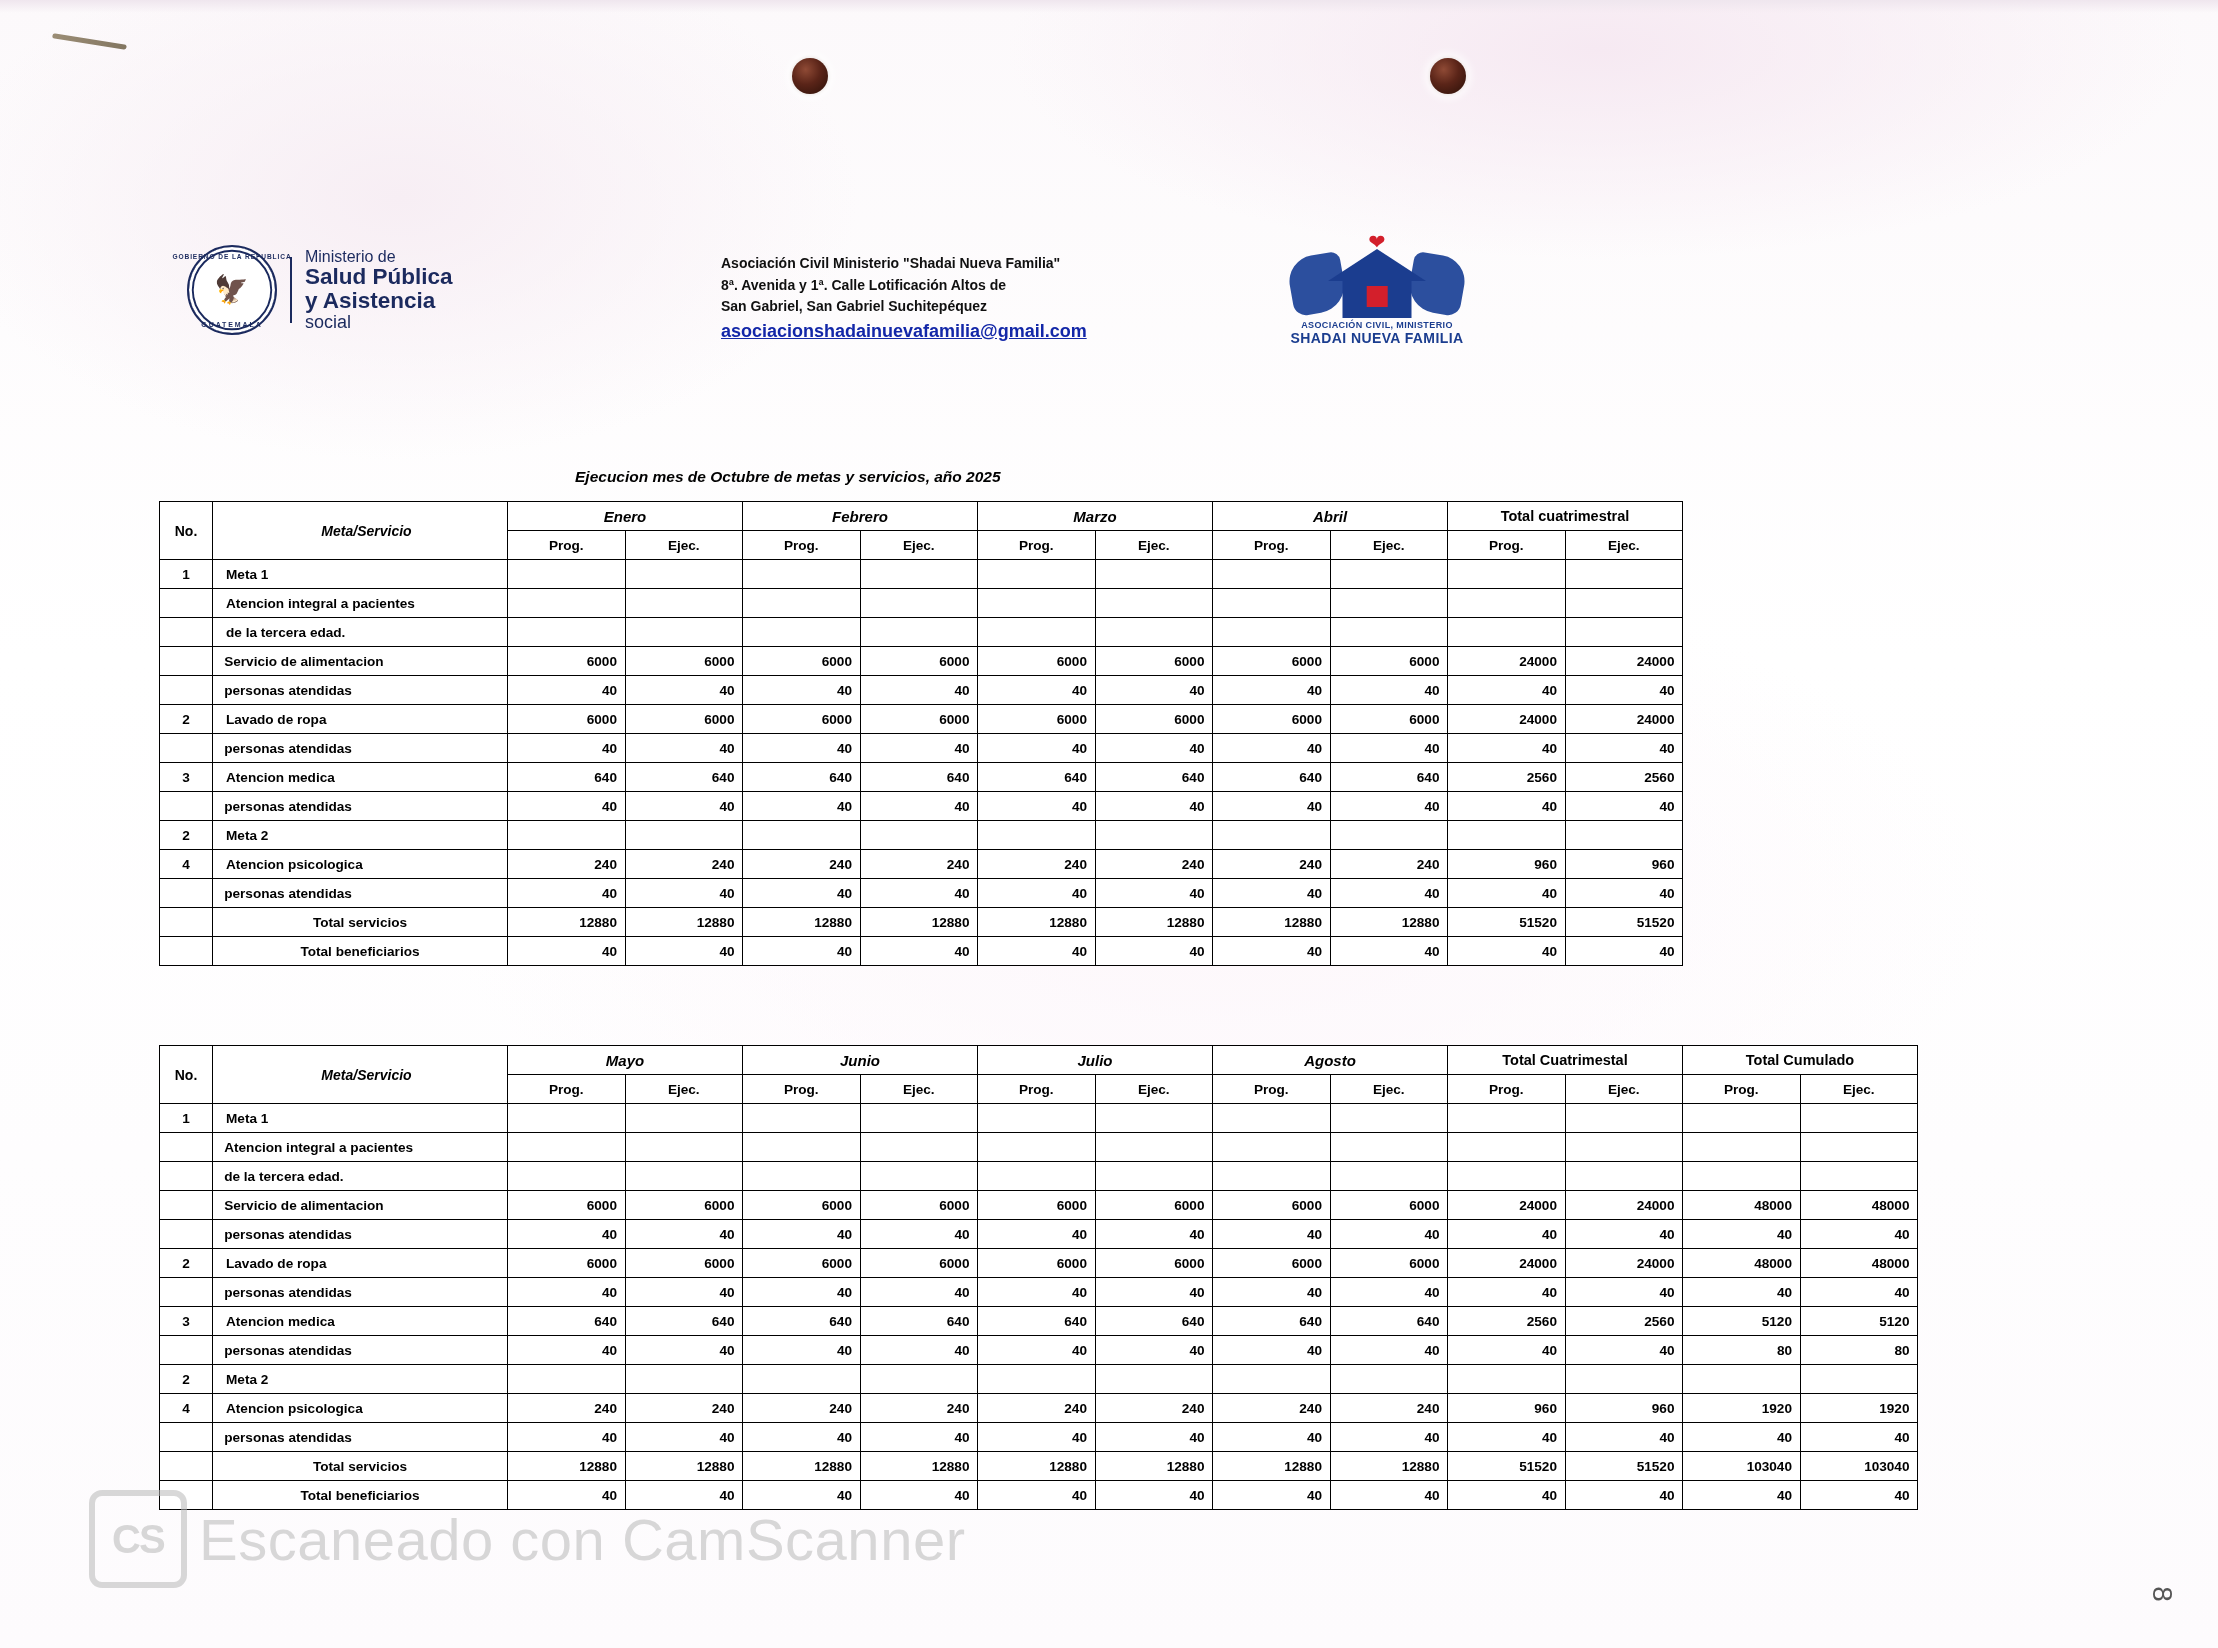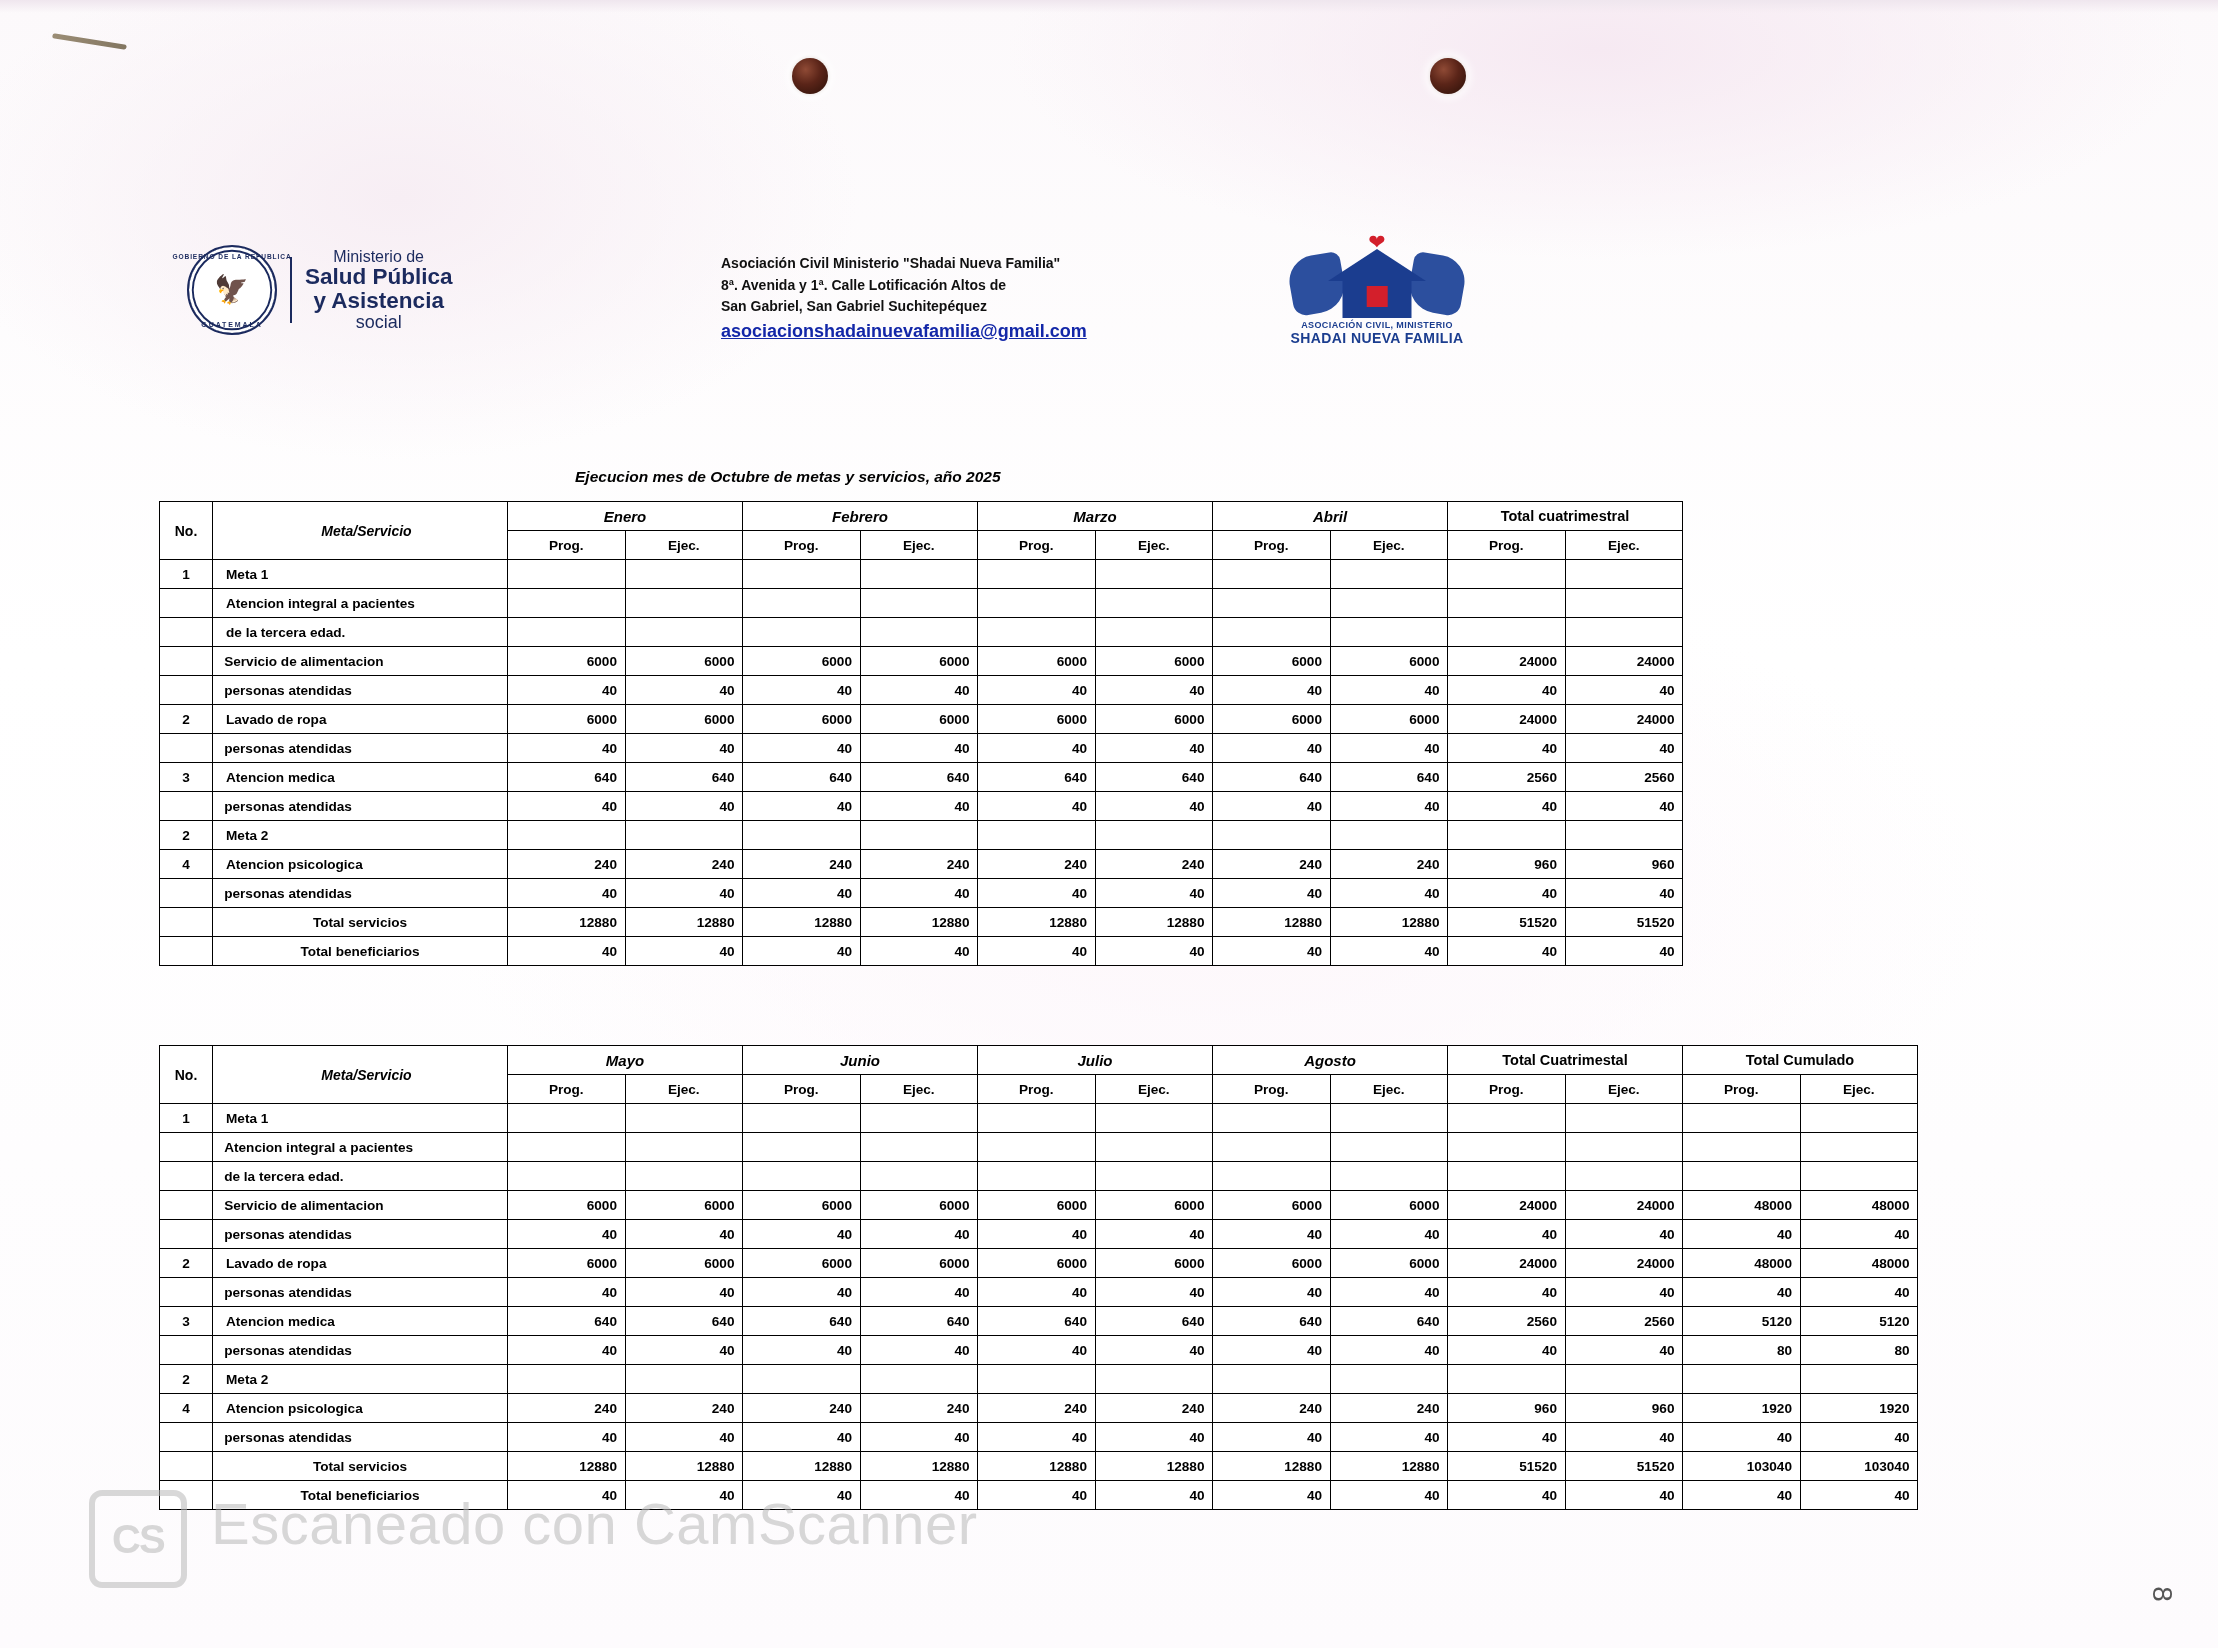--- a/index.html
+++ b/index.html
@@ -55,21 +55,21 @@
   .seal .ring-text {
     position:absolute; inset:0; font-size:6.6px; color:#1b2a5e; font-weight:bold;
   }
   .seal .ring-text span { position:absolute; transform-origin:center; white-space:nowrap; }
   .seal .rt-top { top:5.6px; left:50%; transform:translateX(-50%); letter-spacing:0.9px; font-size:6.6px; }
   .seal .rt-bot { bottom:5.6px; left:50%; transform:translateX(-50%); letter-spacing:1.9px; font-size:7px; }
   .seal .bird {
     font-size:28px; color:#1b2a5e; line-height:1;
   }
   .mspas .divider { width:1.9px; height:66px; background:#1b2a5e; }
-  .mspas .names { line-height:1.08; color:#1b2a5e;text-align:center; }
+  .mspas .names { line-height:1.08; color:#1b2a5e; }
   .mspas .n1 { font-size:16px; font-weight:500; }
   .mspas .n2 { font-size:22.5px; font-weight:bold; }
   .mspas .n3 { font-size:22.5px; font-weight:bold; }
   .mspas .n4 { font-size:18px; font-weight:normal; }
 
   .assoc {
     position:absolute; left:721px; top:19px; font-size:14px; line-height:1.55;
     color:#101010; font-weight:bold;
   }
   .assoc .mail { color:#1327a8; font-weight:bold; text-decoration:underline; font-size:18px; }
@@ -119,21 +119,21 @@
   table.rep th.month { font-style:italic; font-weight:bold; font-size:15px;margin-top:16px; }
   table.rep th.tot { font-weight:bold; font-size:14.5px; }
   table.rep th.sub { font-size:13.6px; font-weight:bold; }
   table.rep td.center { text-align:center; }
   .t1 { left:159px; top:501px; }
   .t2 { left:159px; top:1045px; }
   .indent { padding-left:11.2px !important; }
   .totalrow td.lbl-col { text-align:center; padding-left:0; }
   
   .wm {
-    position:absolute; left:89px; top:1490px; display:flex; gap:24px;
+    position:absolute; left:89px; top:1490px; display:flex; align-items:center; gap:12px;
     opacity:.55;
   }
   .wm .cs {
     width:86px; height:86px; border:6.6px solid #b9b9b9; border-radius:13px;
     display:flex; align-items:center; justify-content:center;
     font-size:40px; font-weight:bold; color:#b9b9b9; letter-spacing:-1.9px;
   }
   .wm .txt { font-size:58px; color:#b9b9b9; letter-spacing:0.5px; }
   .pagenum {
     position:absolute; right:49px; bottom:39px; font-size:28px; color:#555;

